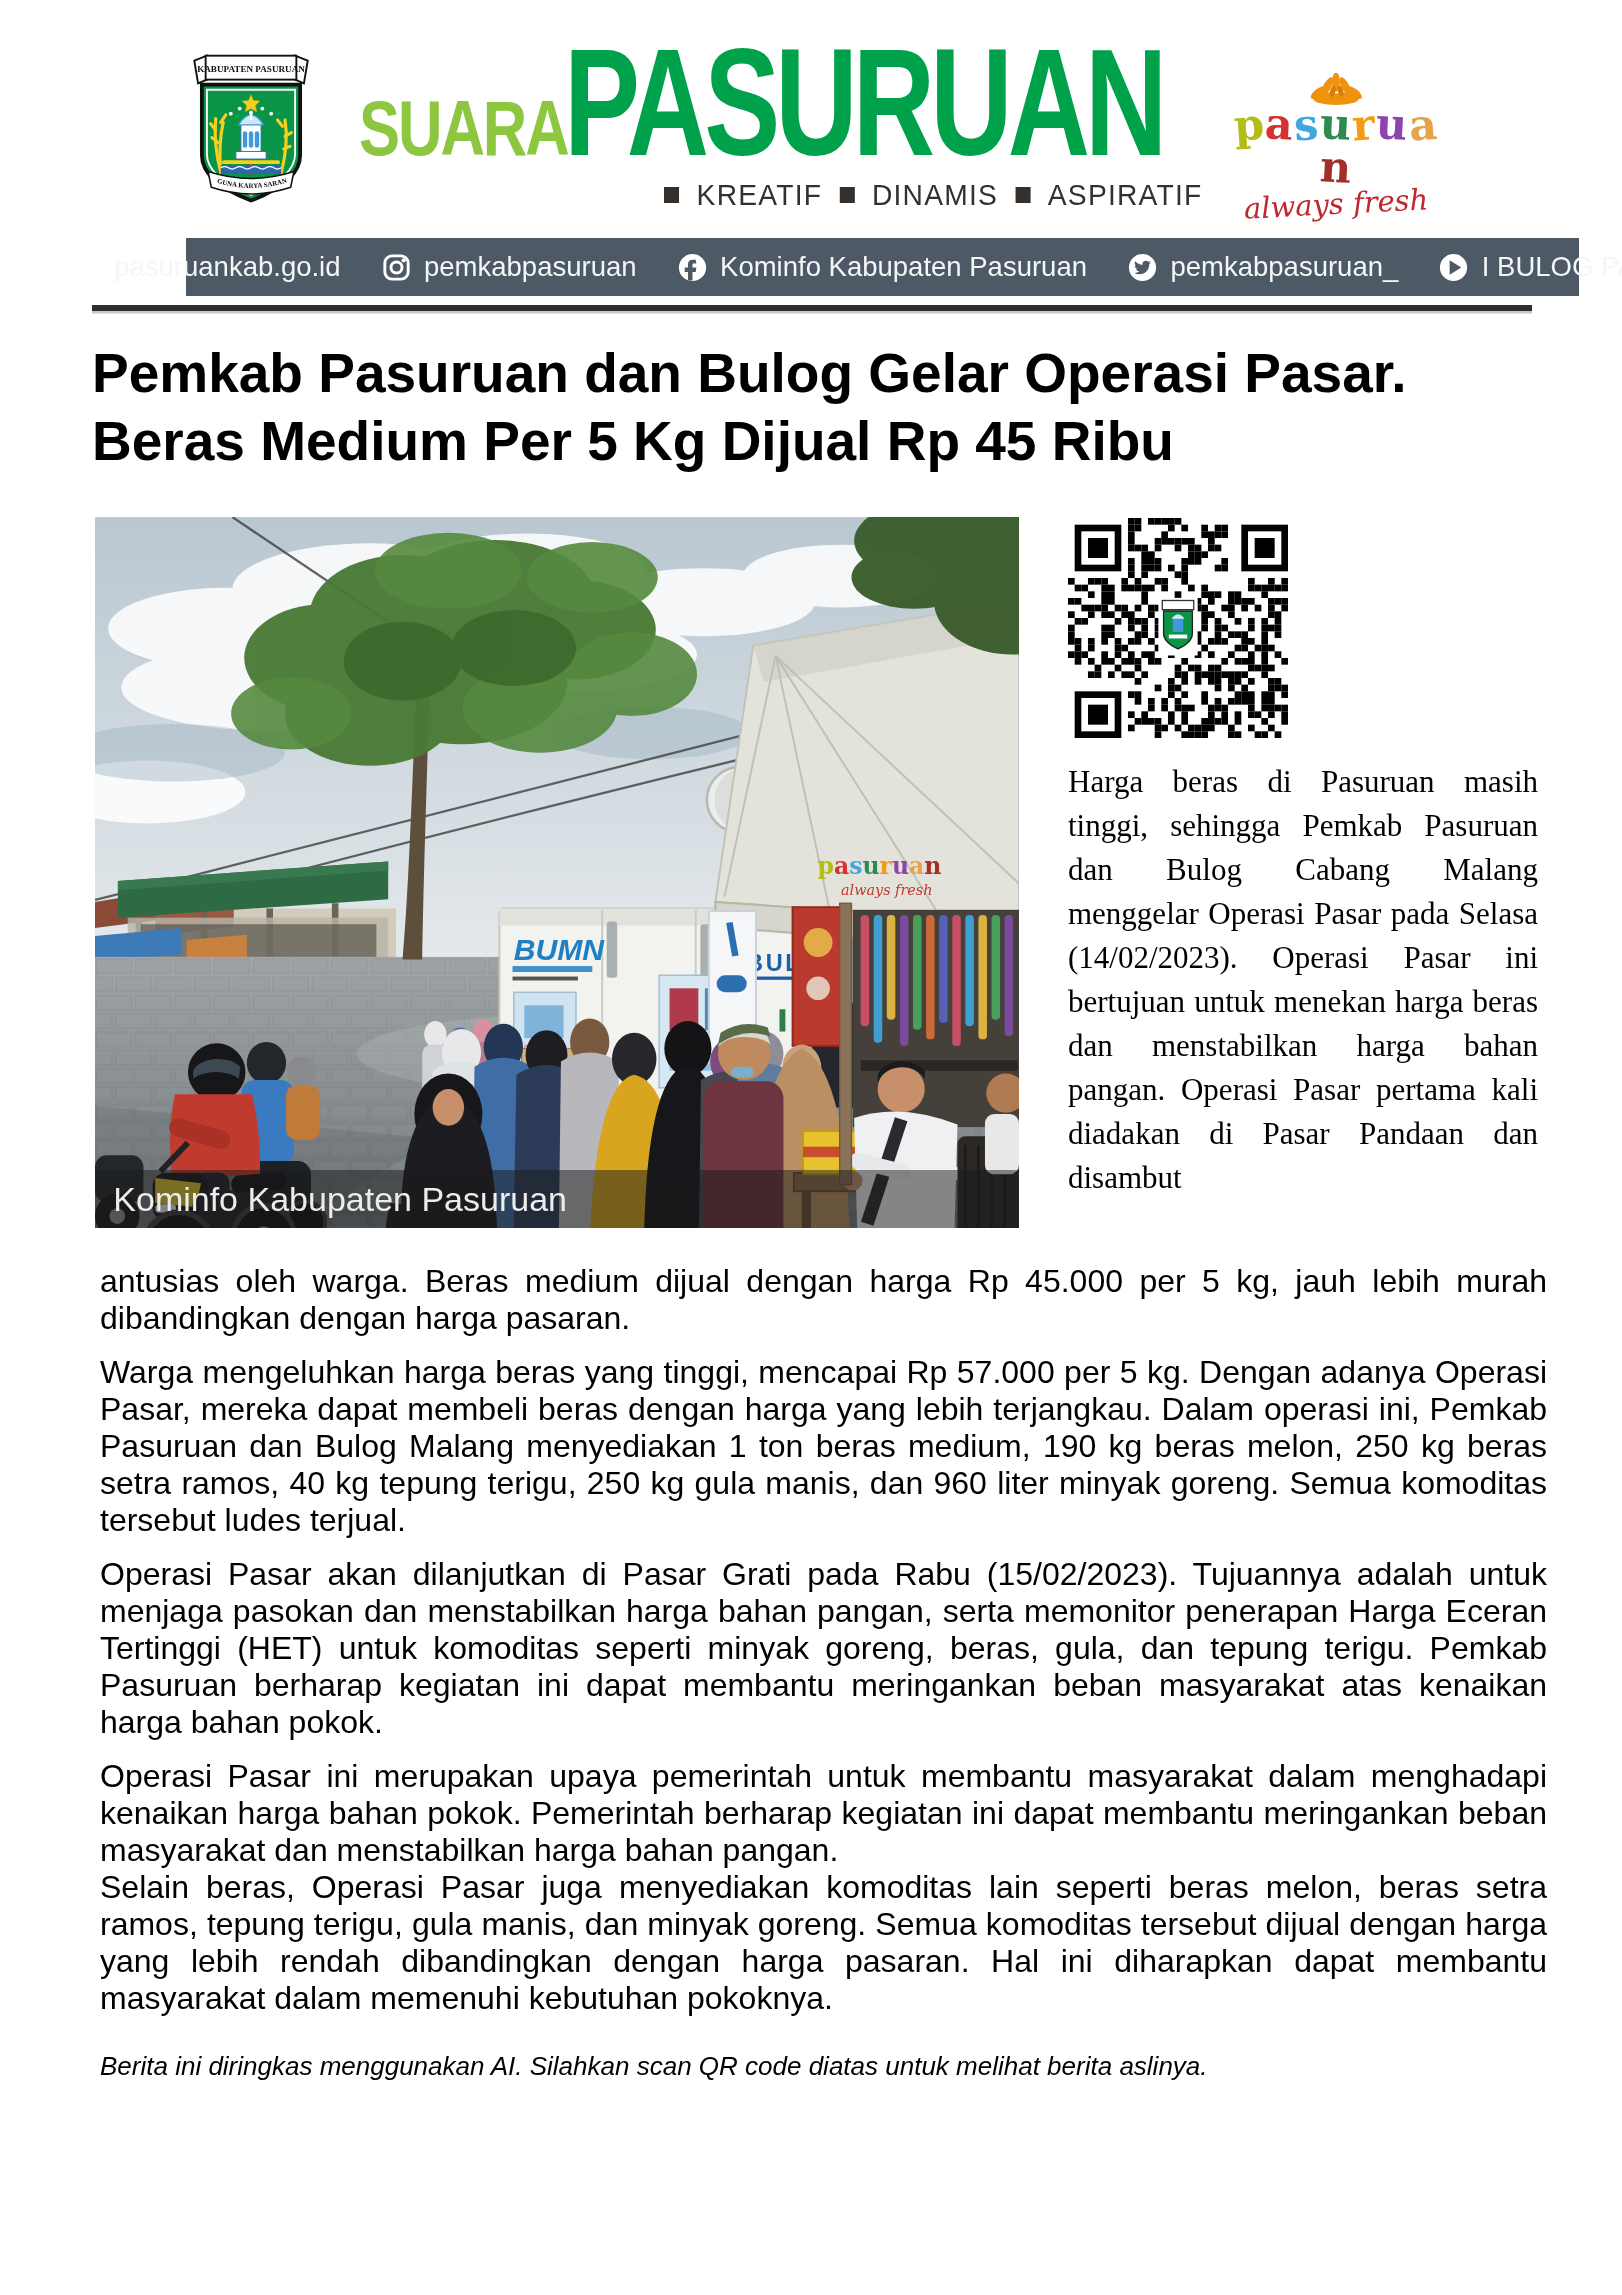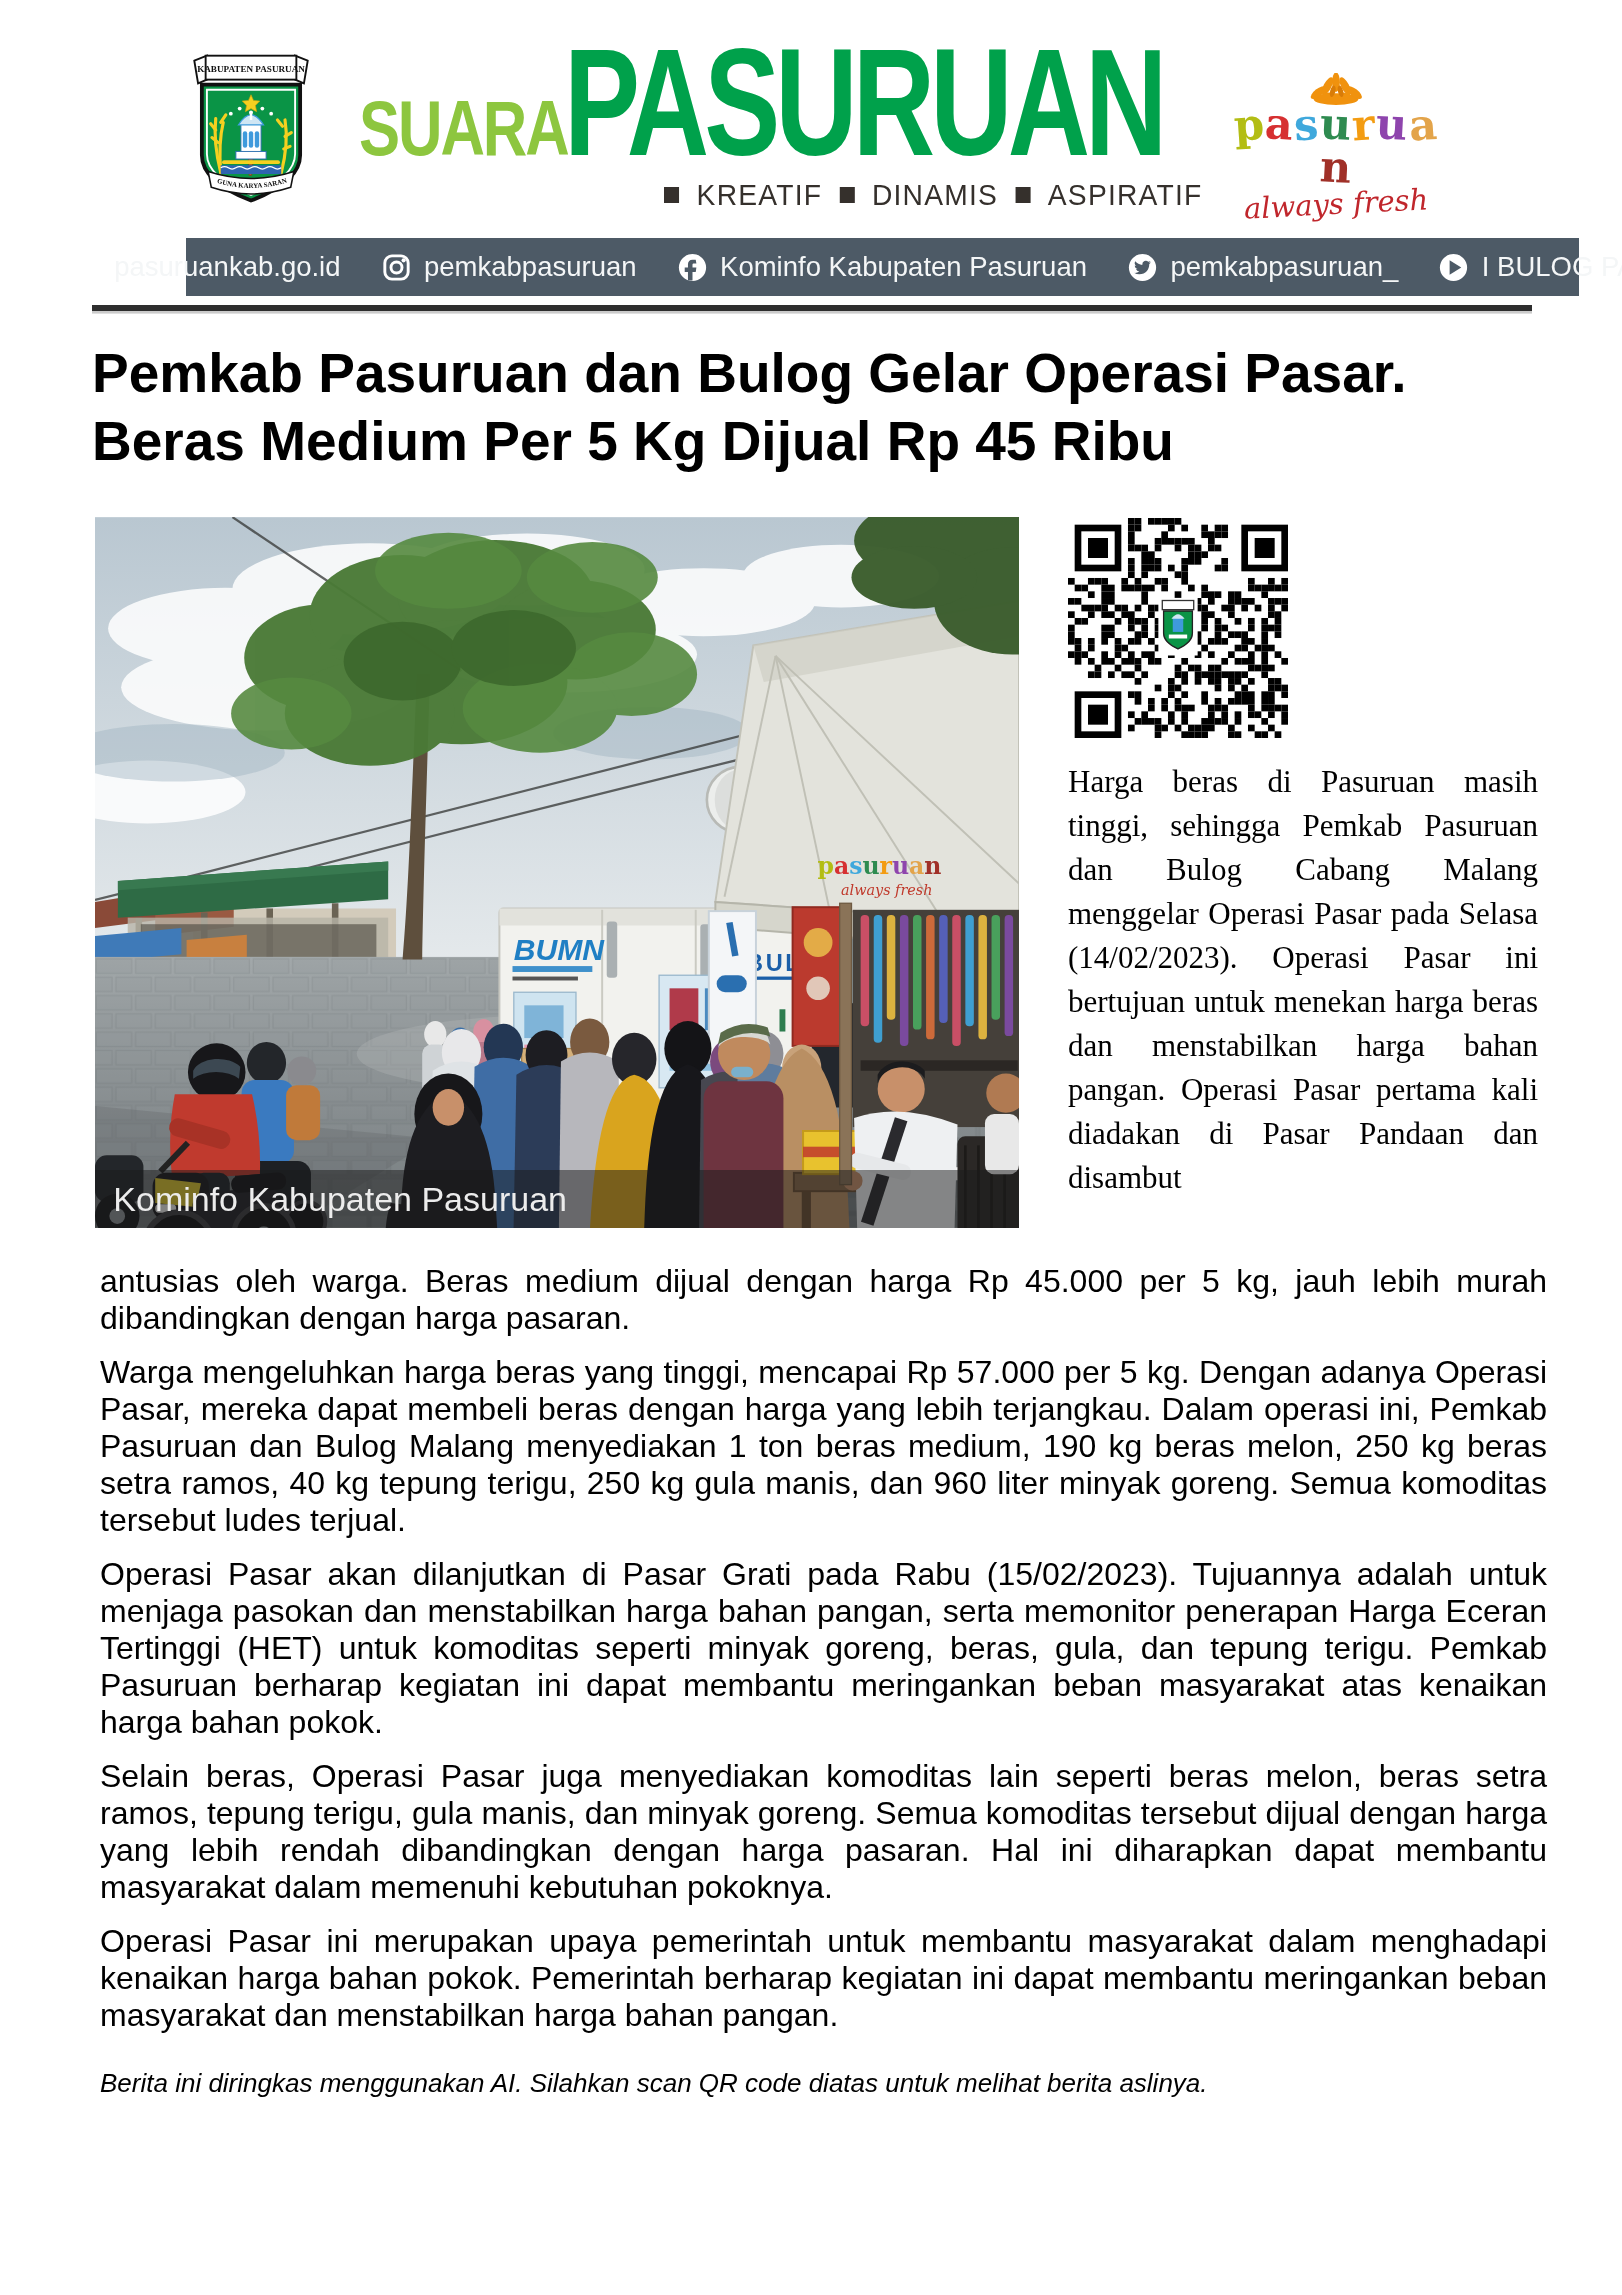--- a/index.html
+++ b/index.html
@@ -887,19 +887,19 @@
         <path d="M158,154 q10,-14 20,0 Z" fill="#cfe6f4"></path>
         <rect x="154" y="178" width="28" height="6" fill="#fff"></rect>
       </svg>
     <p class="lead" style="margin-bottom:0;">Harga beras di Pasuruan masih tinggi, sehingga Pemkab Pasuruan dan Bulog Cabang Malang menggelar Operasi Pasar pada Selasa (14/02/2023). Operasi Pasar ini bertujuan untuk menekan harga beras dan menstabilkan harga bahan pangan. Operasi Pasar pertama kali diadakan di Pasar Pandaan dan disambut</p>
   </div>
 
   <div class="body-text">
     <p class="bp">antusias oleh warga. Beras medium dijual dengan harga Rp 45.000 per 5 kg, jauh lebih murah dibandingkan dengan harga pasaran.</p>
     <p class="bp">Warga mengeluhkan harga beras yang tinggi, mencapai Rp 57.000 per 5 kg. Dengan adanya Operasi Pasar, mereka dapat membeli beras dengan harga yang lebih terjangkau. Dalam operasi ini, Pemkab Pasuruan dan Bulog Malang menyediakan 1 ton beras medium, 190 kg beras melon, 250 kg beras setra ramos, 40 kg tepung terigu, 250 kg gula manis, dan 960 liter minyak goreng. Semua komoditas tersebut ludes terjual.</p>
     <p class="bp">Operasi Pasar akan dilanjutkan di Pasar Grati pada Rabu (15/02/2023). Tujuannya adalah untuk menjaga pasokan dan menstabilkan harga bahan pangan, serta memonitor penerapan Harga Eceran Tertinggi (HET) untuk komoditas seperti minyak goreng, beras, gula, dan tepung terigu. Pemkab Pasuruan berharap kegiatan ini dapat membantu meringankan beban masyarakat atas kenaikan harga bahan pokok.</p>
+    <p class="bp" style="margin-bottom:0;">Operasi Pasar ini merupakan upaya pemerintah untuk membantu masyarakat dalam menghadapi kenaikan harga bahan pokok. Pemerintah berharap kegiatan ini dapat membantu meringankan beban masyarakat dan menstabilkan harga bahan pangan.</p>
     <p class="bp">Selain beras, Operasi Pasar juga menyediakan komoditas lain seperti beras melon, beras setra ramos, tepung terigu, gula manis, dan minyak goreng. Semua komoditas tersebut dijual dengan harga yang lebih rendah dibandingkan dengan harga pasaran. Hal ini diharapkan dapat membantu masyarakat dalam memenuhi kebutuhan pokoknya.</p>
-    <p class="bp" style="margin-bottom:0;">Operasi Pasar ini merupakan upaya pemerintah untuk membantu masyarakat dalam menghadapi kenaikan harga bahan pokok. Pemerintah berharap kegiatan ini dapat membantu meringankan beban masyarakat dan menstabilkan harga bahan pangan.</p>
     <p class="footnote">Berita ini diringkas menggunakan AI. Silahkan scan QR code diatas untuk melihat berita aslinya.</p>
   </div>
 
 </div>
 
 
 </body></html>

